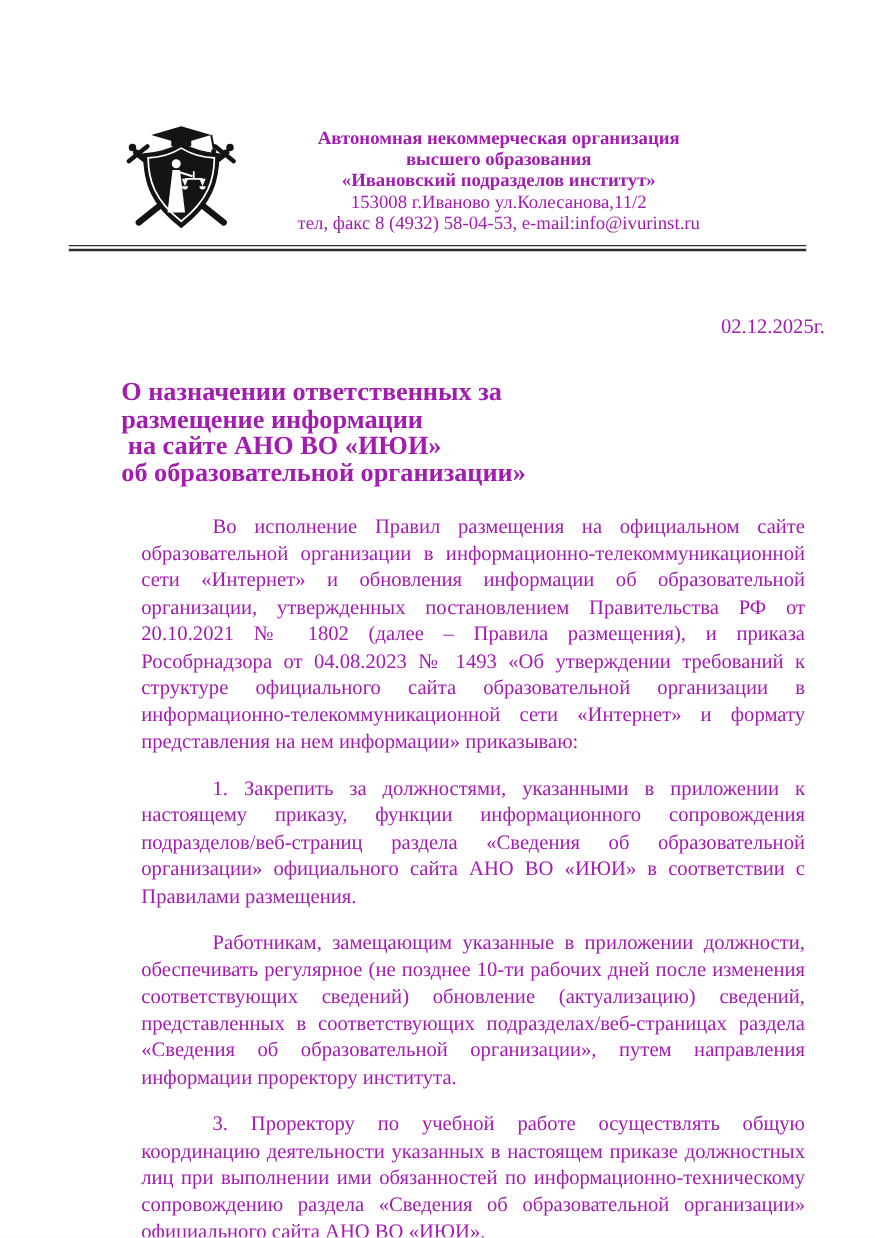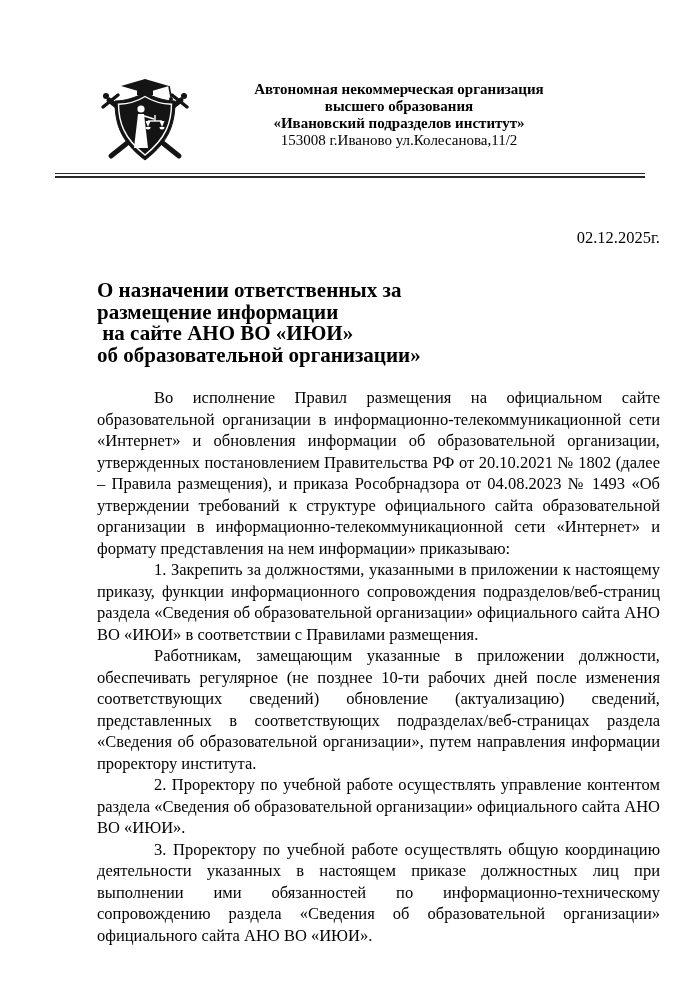--- a/index.html
+++ b/index.html
@@ -4,23 +4,23 @@
 <style>
   html, body { margin: 0; padding: 0; }
   body {
     width: 700px; height: 990px;
     background: #f2f2f2;
     font-family: "Liberation Serif", "DejaVu Serif", serif;
   }
   .page {
     width: 700px; height: 990px;
     background: #ffffff;
-    color: #000000;
+    color: #a21caf;
     box-sizing: border-box;
-    padding-top: 78px;
+    padding-top: 100px;
     overflow: hidden;
   }
   
   .header {
     display: flex;
     align-items: flex-start;
     margin: 0 45px 0 95px;
   }
   .logo-wrap { flex: 0 0 106px; width: 106px; }
   .header-text {
@@ -59,21 +59,21 @@
     font-size: 21px;
     line-height: 21.5px;
   }
   .subject div { white-space: pre; }
   .body-block { margin-top: 21px; }
   .par {
     font-size: 16.5px;
     line-height: 21.5px;
     text-align: justify;
     text-indent: 57px;
-    margin: 0;
+    margin: 16px;
   }
 </style>
 </head>
 <body>
 
 <div class="page">
 
   <div class="header">
     <div class="logo-wrap">
       <svg width="100" height="88" viewBox="0 0 100 88">
@@ -109,38 +109,38 @@
         <path d="M64.5 43 L69.5 43 L67 49 Z" fill="#ffffff"></path>
         <path d="M50.5 49 A2.5 2.5 0 0 0 55.5 49 Z" fill="#ffffff"></path>
         <path d="M64.5 49 A2.5 2.5 0 0 0 69.5 49 Z" fill="#ffffff"></path>
       </svg>
     </div>
     <div class="header-text">
       <div class="org-line">Автономная некоммерческая организация</div>
       <div class="org-line">высшего образования</div>
       <div class="org-line">«Ивановский подразделов институт»</div>
       <div class="addr-line">153008 г.Иваново ул.Колесанова,11/2</div>
+      <div class="addr-line">тел, факс 8 (4932) 58-04-53, e-mail:info@ivurinst.ru</div>
     </div>
   </div>
   <div class="rule"></div>
 
   <div class="content">
     <div class="date-row">02.12.2025г.</div>
 
 
     <div class="subject">
       <div>О назначении ответственных за</div>
       <div>размещение информации</div>
       <div> на сайте АНО ВО «ИЮИ»</div>
       <div>об образовательной организации»</div>
     </div>
 
     <div class="body-block">
       <p class="par">Во исполнение Правил размещения на официальном сайте образовательной организации в информационно-телекоммуникационной сети «Интернет» и обновления информации об образовательной организации, утвержденных постановлением Правительства РФ от 20.10.2021 № 1802 (далее – Правила размещения), и приказа Рособрнадзора от 04.08.2023 № 1493 «Об утверждении требований к структуре официального сайта образовательной организации в информационно-телекоммуникационной сети «Интернет» и формату представления на нем информации» приказываю:</p>
       <p class="par">1. Закрепить за должностями, указанными в приложении к настоящему приказу, функции информационного сопровождения подразделов/веб-страниц раздела «Сведения об образовательной организации» официального сайта АНО ВО «ИЮИ»  в соответствии с Правилами размещения.</p>
       <p class="par">Работникам, замещающим указанные в приложении должности, обеспечивать регулярное (не позднее 10-ти рабочих дней после изменения соответствующих сведений) обновление (актуализацию) сведений, представленных в соответствующих подразделах/веб-страницах раздела «Сведения об образовательной организации», путем направления информации проректору института.</p>
-      <p class="par">2. Проректору по учебной работе осуществлять управление контентом раздела «Сведения об образовательной организации» официального сайта АНО ВО «ИЮИ».</p>
       <p class="par">3. Проректору по учебной работе осуществлять общую координацию деятельности указанных в настоящем приказе должностных лиц при выполнении ими обязанностей по информационно-техническому сопровождению раздела «Сведения об образовательной организации» официального сайта АНО ВО «ИЮИ».</p>
 
     </div>
   </div>
 
 </div>
 
 </body></html>

